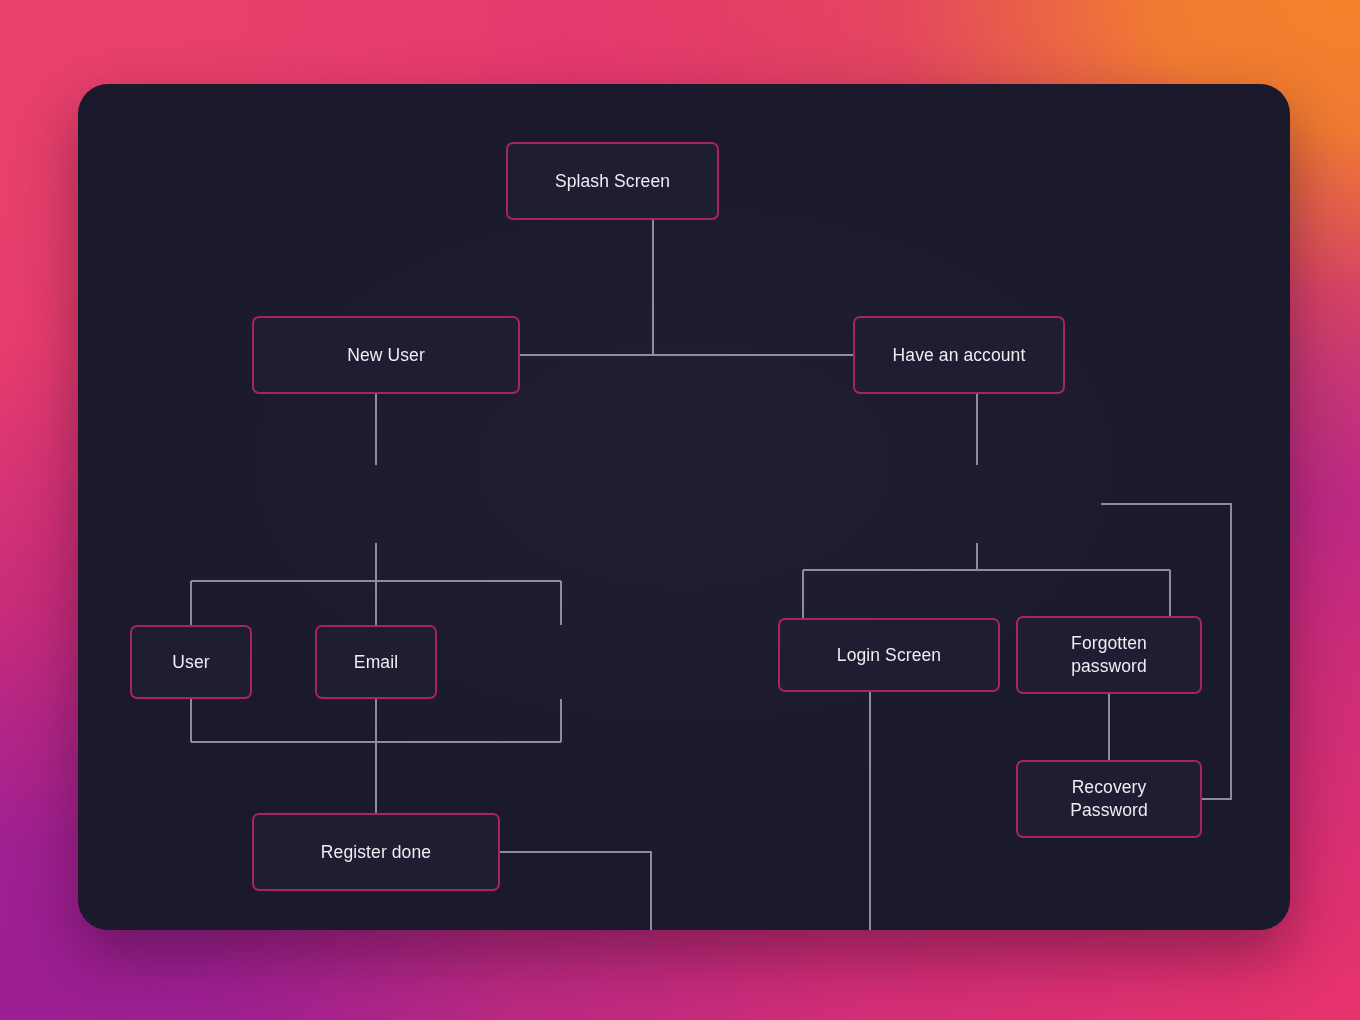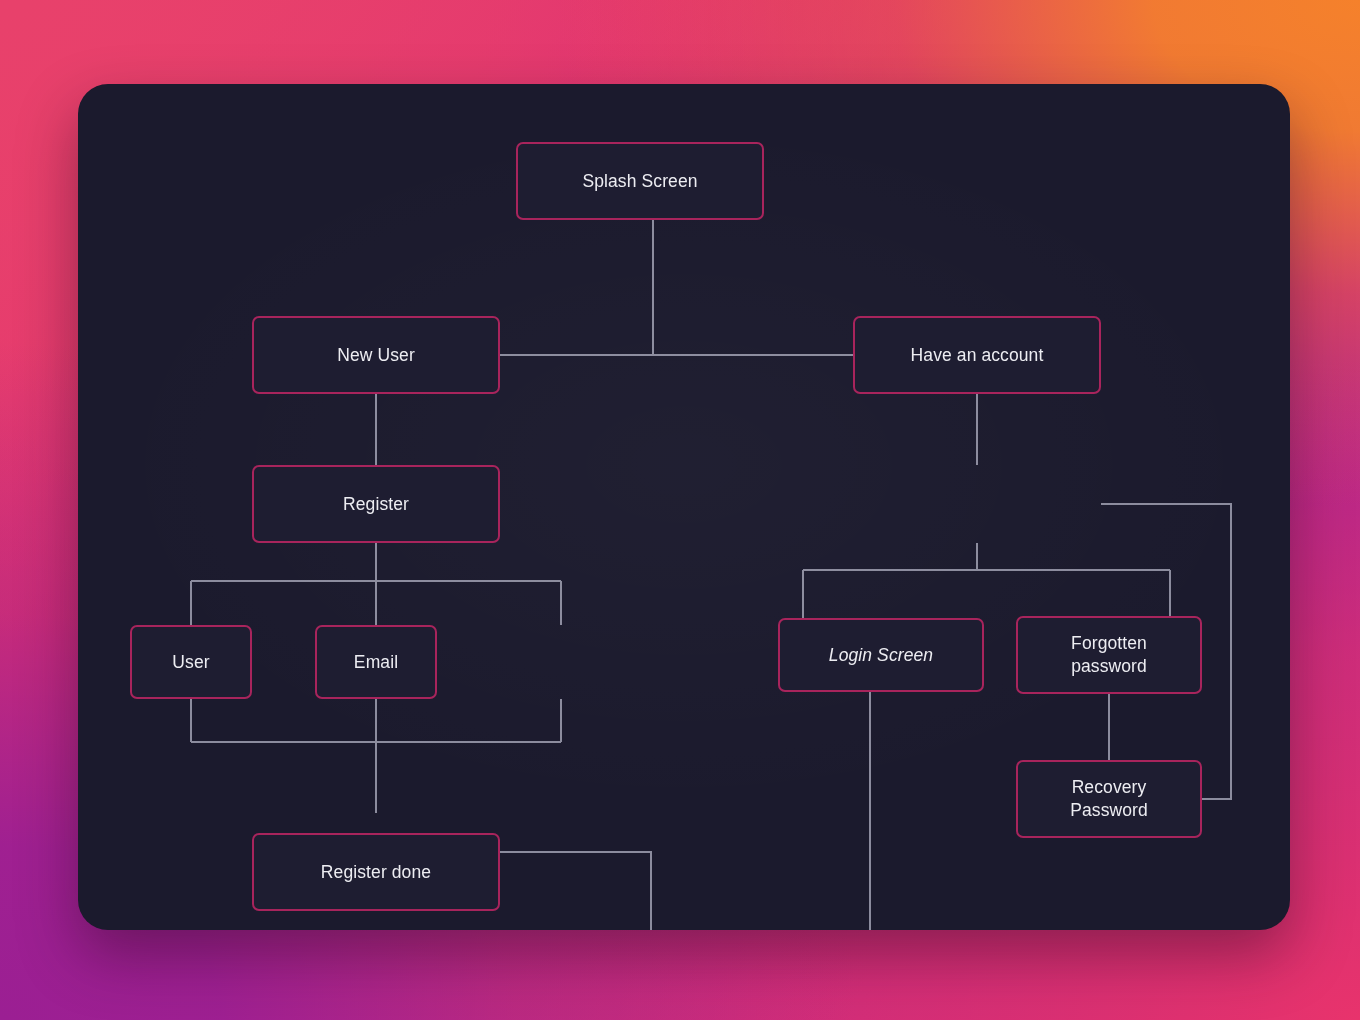--- a/index.html
+++ b/index.html
@@ -131,58 +131,55 @@
 
         <path d="M 1031,610 L 1031,676"></path>
 
         <path d="M 1023,420 L 1153,420 L 1153,715 L 1124,715"></path>
 
         <path d="M 792,608 L 792,846"></path>
 
       </g>
     </svg>
 
-    <div class="node" style="left:438px; top:58px; width:248px; height:78px;">
+    <div class="node" style="left:428px; top:58px; width:213px; height:78px;">
       <span class="lbl">Splash Screen</span>
     </div>
 
-    <div class="node" style="left:174px; top:232px; width:248px; height:78px;">
+    <div class="node" style="left:174px; top:232px; width:268px; height:78px;">
       <span class="lbl">New User</span>
     </div>
 
-    <div class="node" style="left:775px; top:232px; width:248px; height:78px;">
+    <div class="node" style="left:775px; top:232px; width:212px; height:78px;">
       <span class="lbl">Have an account</span>
     </div>
 
-    <div class="node" style="left:174px; top:381px; width:248px; height:78px;">
-      <span class="lbl">Register</span>
-    </div>
 
 
     <div class="node" style="left:52px; top:541px; width:122px; height:74px;">
       <span class="lbl">User</span>
     </div>
 
     <div class="node" style="left:237px; top:541px; width:122px; height:74px;">
       <span class="lbl">Email</span>
     </div>
 
 
-    <div class="node" style="left:700px; top:534px; width:206px; height:74px;font-style:italic;">
+    <div class="node" style="left:700px; top:534px; width:222px; height:74px;">
       <span class="lbl">Login Screen</span>
     </div>
 
     <div class="node two-line" style="left:938px; top:676px; width:186px; height:78px;">
       <span class="lbl">Recovery
 Password</span>
     </div>
 
     <div class="node two-line" style="left:938px; top:532px; width:186px; height:78px;">
       <span class="lbl">Forgotten
 password</span>
     </div>
 
-    <div class="node" style="left:174px; top:729px; width:248px; height:78px;margin-top:20px;">
+    <div class="node" style="left:174px; top:729px; width:248px; height:78px;">
       <span class="lbl">Register done</span>
     </div>
 
   </div>
 </div>
 
 </body></html>

